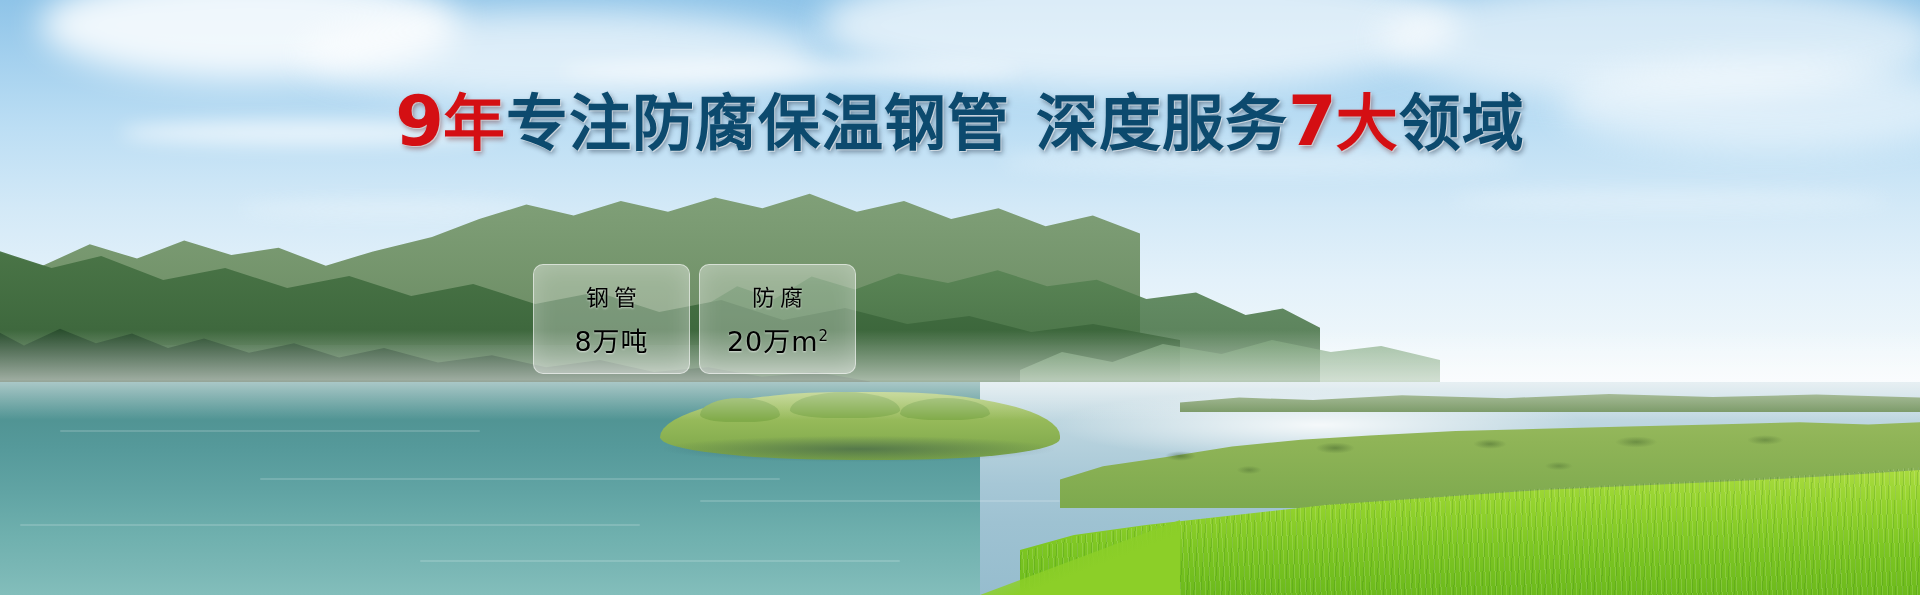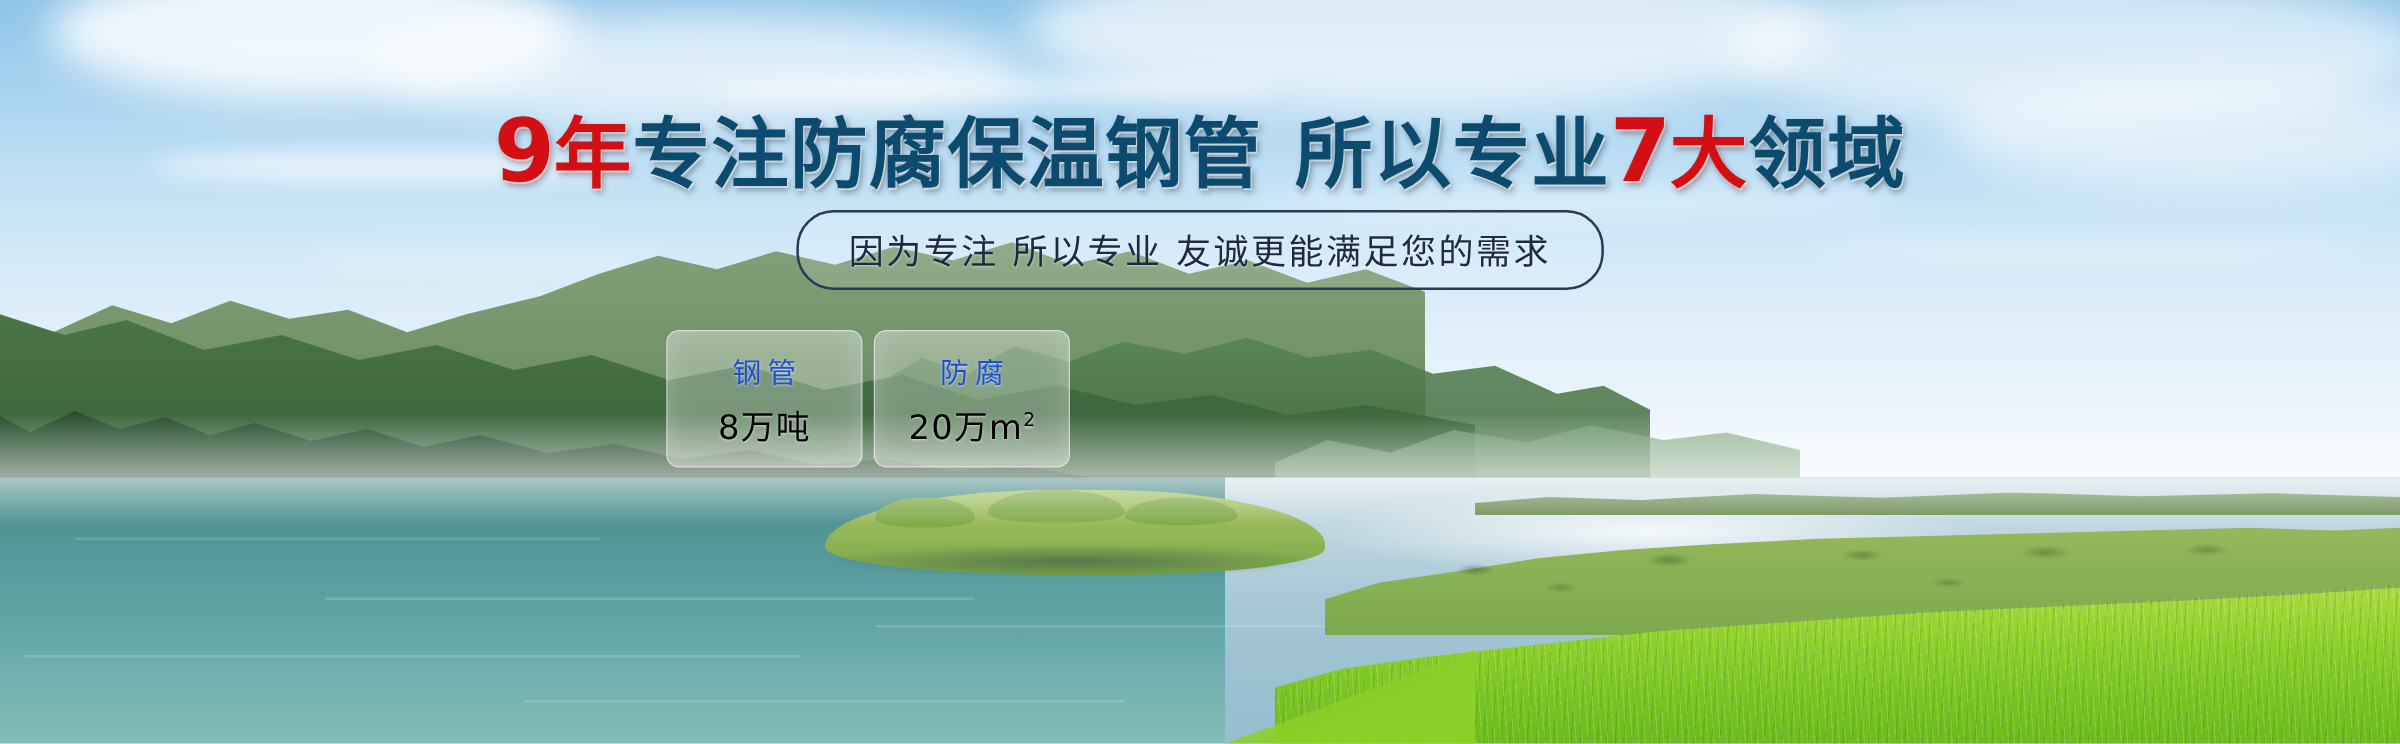--- a/index.html
+++ b/index.html
@@ -306,21 +306,21 @@
     border: 1px solid rgba(255,255,255,0.58);
     box-shadow: inset 0 0 24px rgba(255,255,255,0.22);
     display: flex;
     flex-direction: column;
     align-items: center;
     justify-content: center;
     gap: 7px;
   }
   .card-title {
     font-size: 23px;
-    color: #1d4ed8;
+    color: #000000;
     letter-spacing: 5px;
     text-indent: 5px;
     text-shadow: 0 1px 2px rgba(255,255,255,0.6);
     white-space: nowrap;
   }
   .card-value {
     font-size: 27px;
     color: #000000;
     letter-spacing: 1px;
     text-shadow: 0 1px 2px rgba(255,255,255,0.6);
@@ -381,24 +381,23 @@
     <div class="grass-fg"></div>
     <div class="grass-blades"></div>
     <div class="grass-left-edge"></div>
 
     <div class="haze"></div>
   </div>
 
   <div class="content">
 
     <div class="headline">
-      <span class="seg h-red h-num">9</span><span class="seg h-red">年</span><span class="seg h-dark">专注防腐保温钢管</span><span class="h-gap"></span><span class="seg h-dark">所以专业</span><span class="seg h-red h-num">7</span><span class="seg h-red">大</span><span class="seg h-dark">领域</span>
+      <span class="seg h-red h-num">9</span><span class="seg h-red">年</span><span class="seg h-dark">专注防腐保温钢管</span><span class="h-gap"></span><span class="seg h-dark">深度服务</span><span class="seg h-red h-num">7</span><span class="seg h-red">大</span><span class="seg h-dark">领域</span>
     </div>
 
-    <div class="subtitle-pill">因为专注 所以专业 友诚更能满足您的需求</div>
 
     <div class="cards">
 
       <div class="card">
         <div class="card-title">钢管</div>
         <div class="card-value"><span>8万吨</span></div>
       </div>
 
       <div class="card">
         <div class="card-title">防腐</div>

